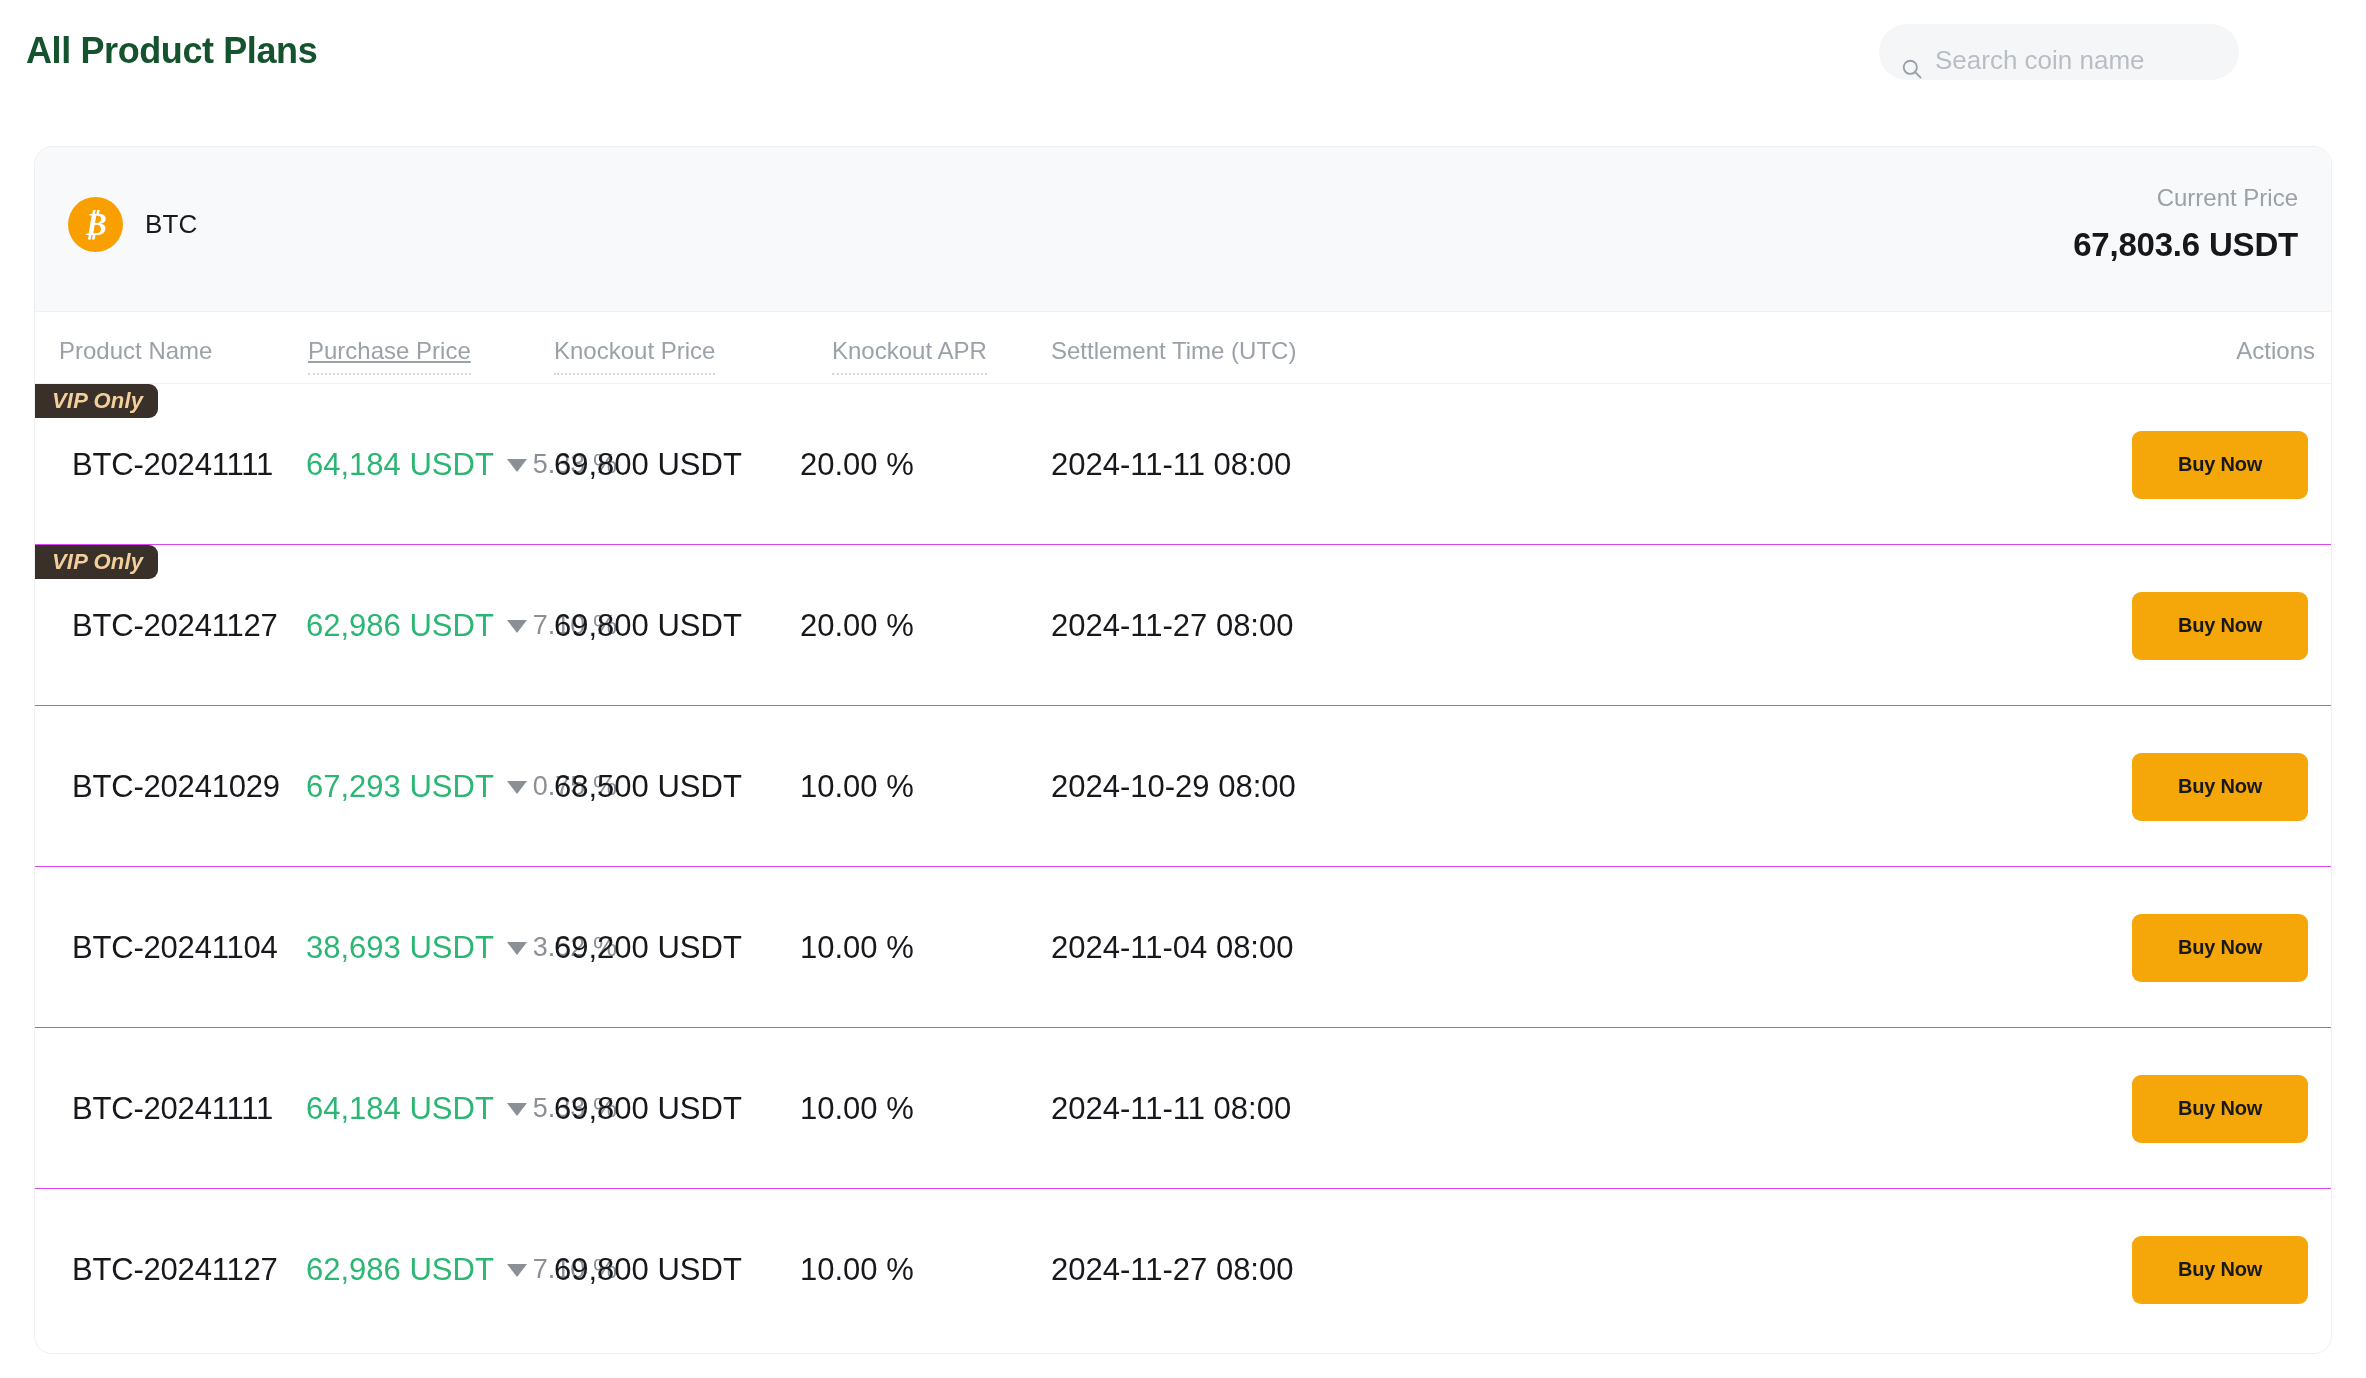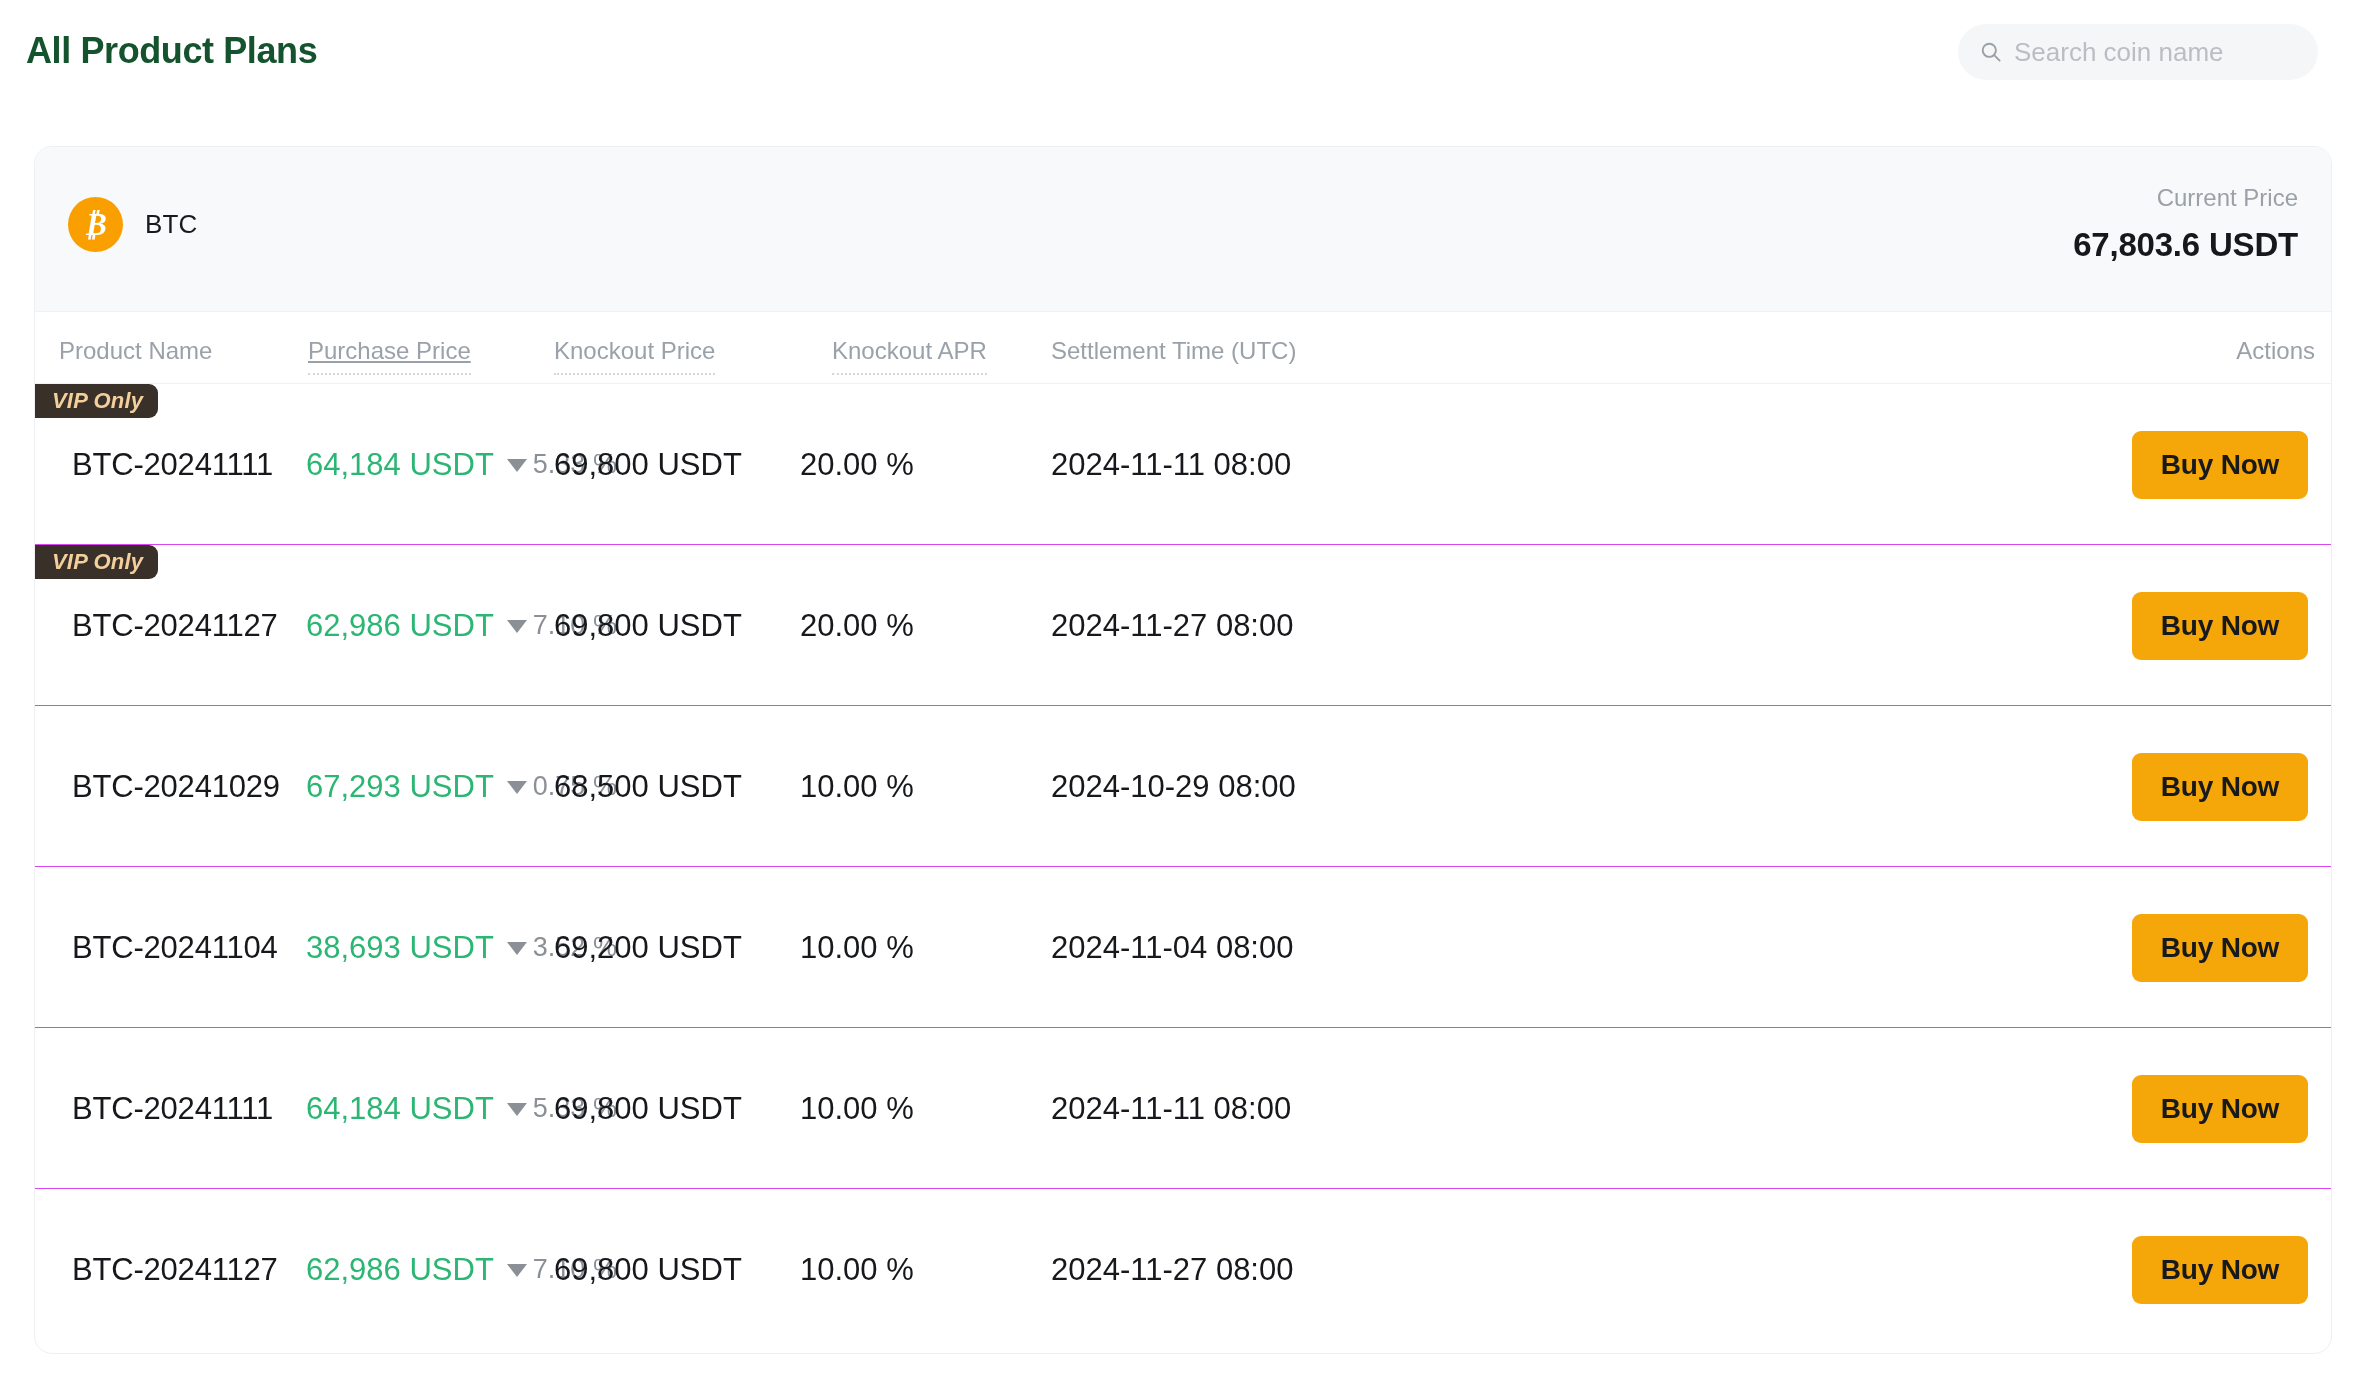--- a/index.html
+++ b/index.html
@@ -34,28 +34,28 @@
     top: 25px;
     font-size: 36px;
     font-weight: 700;
     color: #14532d;
     letter-spacing: -0.4px;
     line-height: 52px;
   }
 
   .search-wrap {
     position: absolute;
-    left: 1958px;
+    left: 1879px;
     top: 24px;
     width: 360px;
     height: 56px;
     border-radius: 28px;
     background: #f5f6f8;
     display: flex;
-    align-items: center;
+    align-items: flex-end;
     padding: 0 18px 0 22px;
   }
 
   .search-icon {
     width: 22px;
     height: 22px;
     flex: 0 0 22px;
     margin-right: 12px;
     display: block;
     color: #9aa0a8;
@@ -247,21 +247,21 @@
   }
 
   .buy-btn {
     width: 176px;
     height: 68px;
     border: none;
     border-radius: 9px;
     background: #f5a609;
     color: #17191d;
     font-family: "Liberation Sans", sans-serif;
-    font-size: 28px;
+    font-size: 20px;
     font-weight: 700;
     cursor: pointer;
     letter-spacing: -0.2px;
     margin-left: 21px;
   }
 </style>
 </head>
 <body>
 
 <div class="page">

